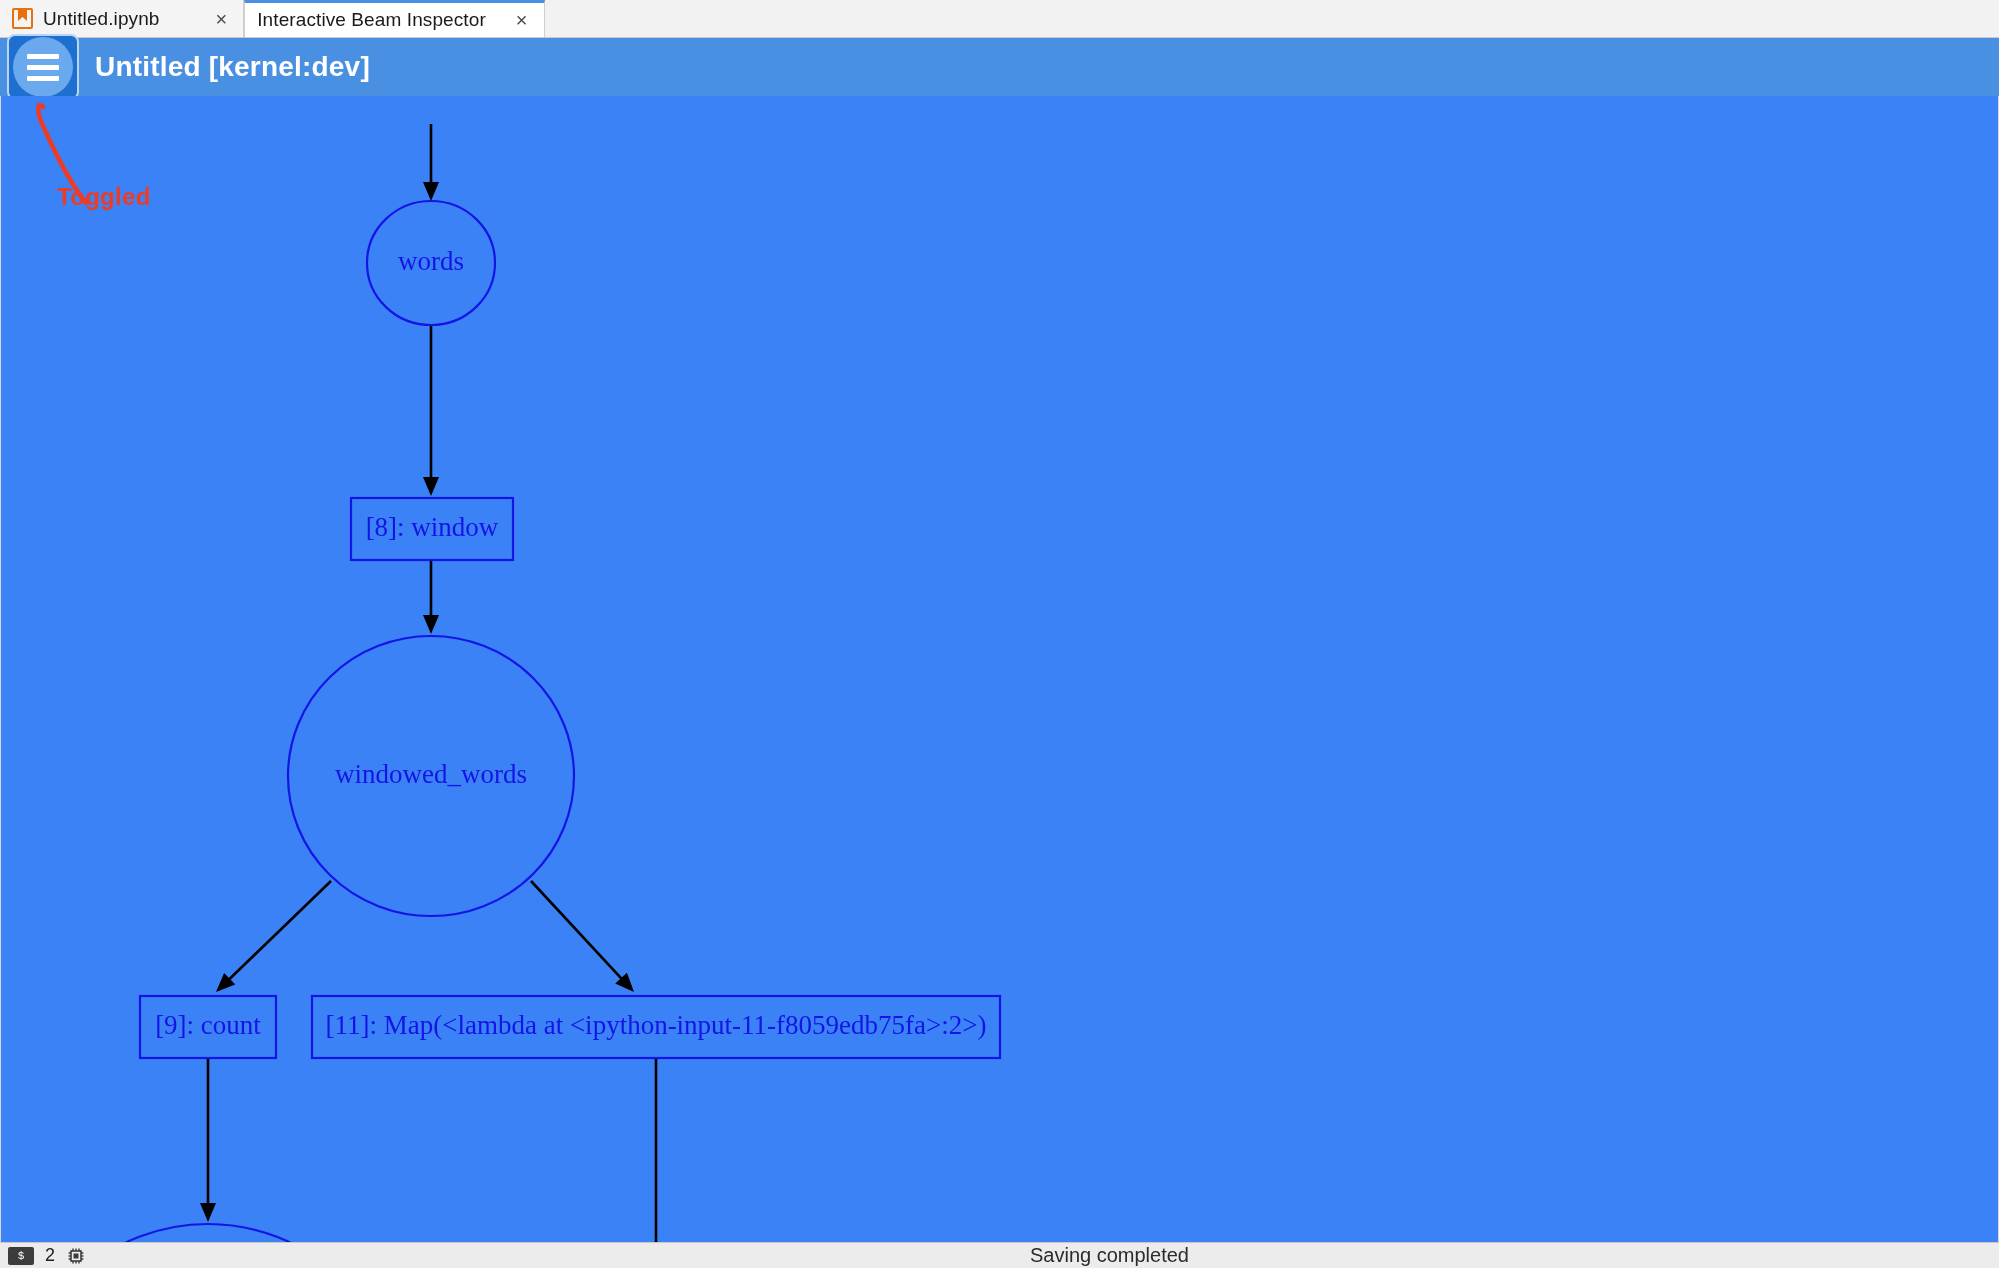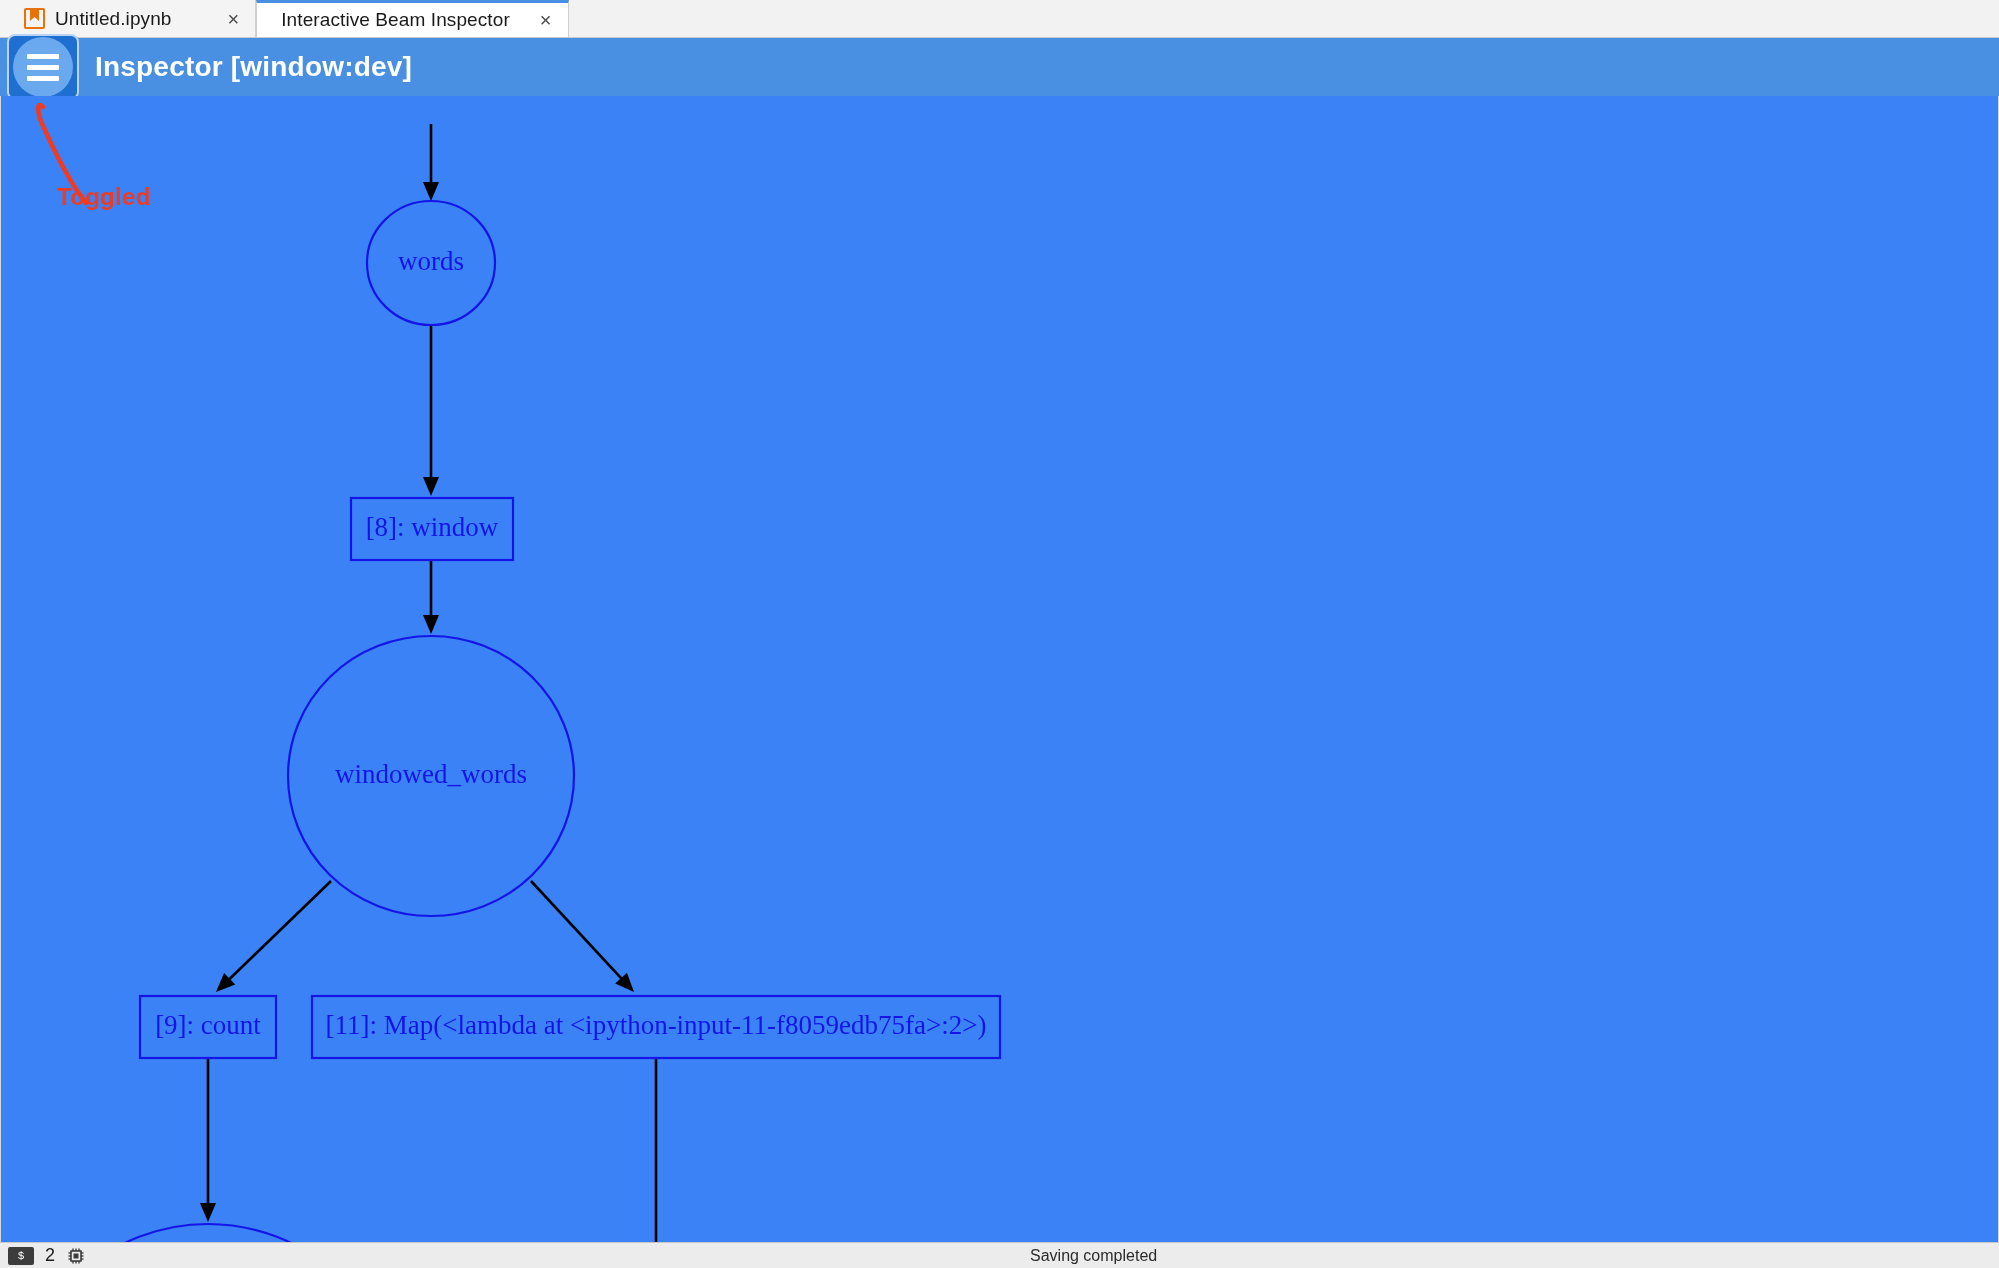--- a/index.html
+++ b/index.html
@@ -14,21 +14,21 @@
   
   #tabbar {
     position: absolute; left: 0; top: 0;
     width: 1999px; height: 38px;
     background: #f2f2f2;
     border-bottom: 1px solid #c8c8c8;
     display: flex; align-items: stretch;
   }
   .tab {
     display: flex; align-items: center; gap: 10px;
-    padding: 0 14px 0 24px;
+    padding: 0 14px 0 12px;
     font-size: 19px; color: #1a1a1a;
     border-right: 1px solid #cfcfcf;
     position: relative;
     background: #f2f2f2;
     white-space: nowrap;
   }
   .tab.inactive { background: #f4f4f4; }
   .tab.active {
     background: #ffffff;
     border-top: 3px solid #4a90e2;
@@ -136,21 +136,21 @@
     width: 26px; height: 18px;
     background: #3c3c3c; border-radius: 2px;
     color: #ffffff; font-size: 11px;
     display: flex; align-items: center; justify-content: center;
     font-family: "Liberation Mono", monospace;
   }
   .kernel-count { font-size: 18px; color: #202020; }
   .chip-icon { width: 20px; height: 20px; }
   #status-message {
     position: absolute; left: 1030px;
-    font-size: 16px; color: #2b2b2b; white-space: nowrap;
+    font-size: 20px; color: #2b2b2b; white-space: nowrap;
   }
 </style>
 </head>
 <body>
 
 <div id="app">
 
   <div id="tabbar">
     <div class="tab inactive">
       <span class="nb-icon"></span>
@@ -165,21 +165,21 @@
   </div>
 
   <div id="header">
     <div id="menu-button">
       <div id="menu-circle">
         <span></span>
         <span></span>
         <span></span>
       </div>
     </div>
-    <div id="header-title">Inspector [window:dev]</div>
+    <div id="header-title">Untitled [kernel:dev]</div>
   </div>
 
   <div id="canvas">
     <svg id="graph-svg" width="1997" height="1148">
       <g id="edges-group">
           <line x1="430" y1="28" x2="430" y2="88" class="edge-line"></line>
           <polygon points="430,105 422,86 438,86" class="edge-head"></polygon>
           <line x1="430" y1="229" x2="430" y2="383" class="edge-line"></line>
           <polygon points="430,400 422,381 438,381" class="edge-head"></polygon>
           <line x1="430" y1="464" x2="430" y2="521" class="edge-line"></line>

